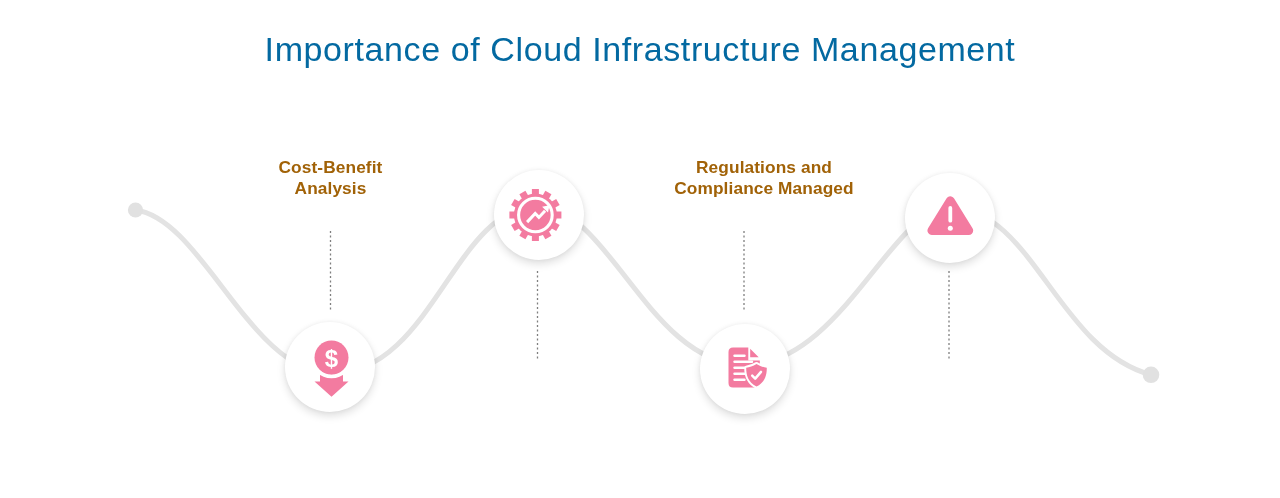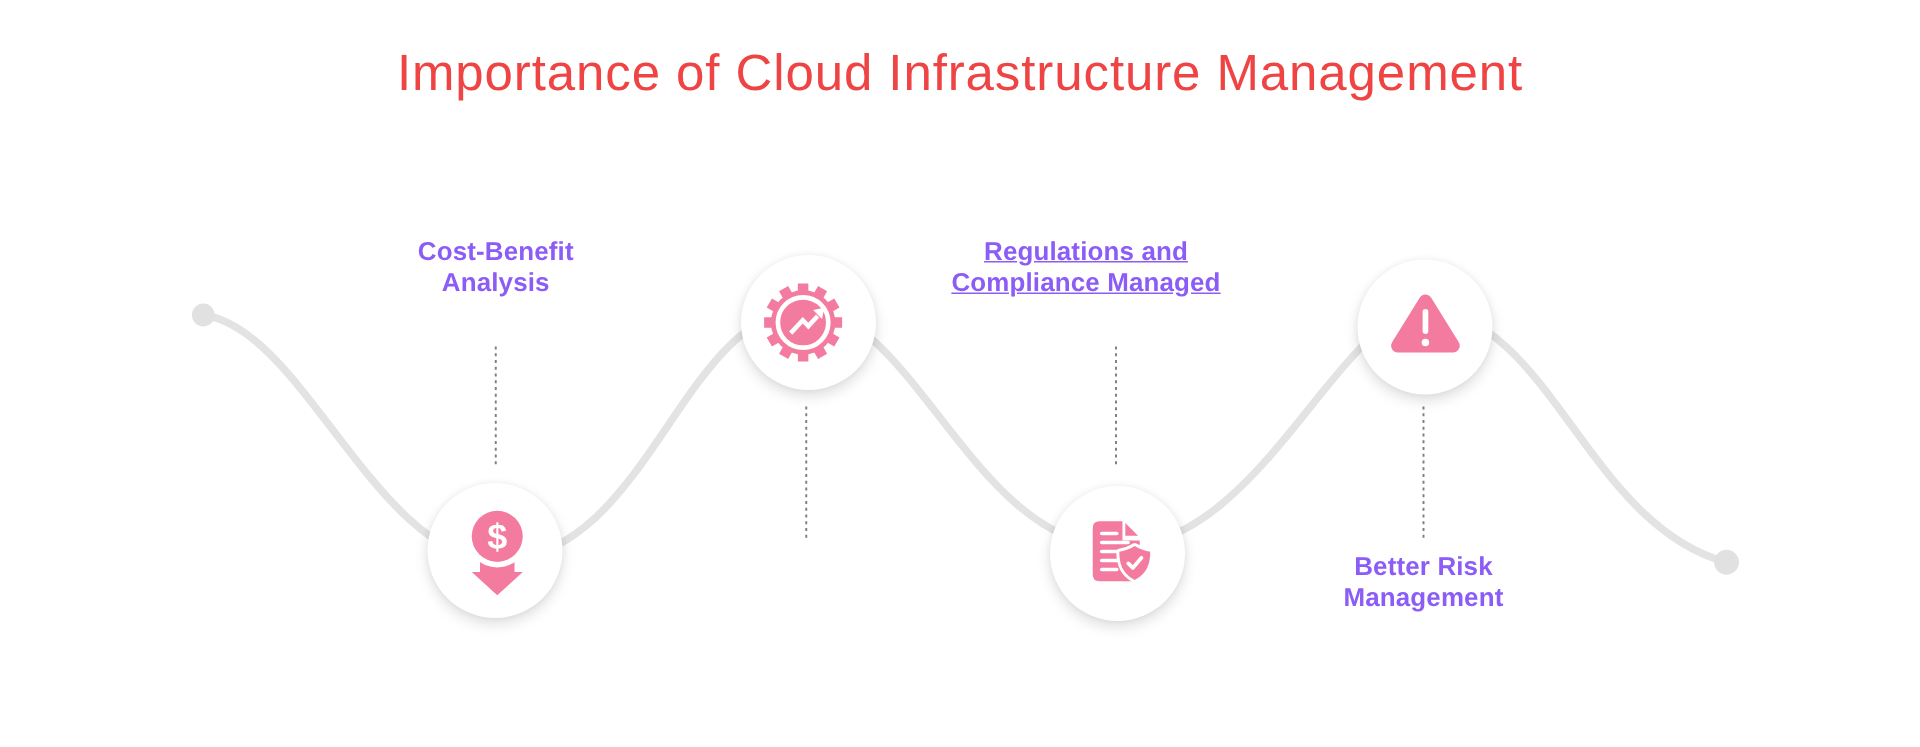--- a/index.html
+++ b/index.html
@@ -1,20 +1,20 @@
 <!DOCTYPE html>
 <html><head>
 <meta charset="utf-8">
 <style>
   html,body{margin:0;padding:0;background:#ffffff;}
   #stage{position:relative;width:1280px;height:498px;background:#ffffff;overflow:hidden;
          font-family:"Liberation Sans", sans-serif;}
   .title{position:absolute;left:0;top:30px;width:1280px;text-align:center;
-         font-size:34px;font-weight:400;color:#ef4444;letter-spacing:0.6px;}
-  .lbl{position:absolute;text-align:center;font-weight:700;color:#8b5cf6;
+         font-size:34px;font-weight:400;color:#0369a1;letter-spacing:0.6px;}
+  .lbl{position:absolute;text-align:center;font-weight:700;color:#a16207;
        font-size:17.3px;line-height:21px;letter-spacing:0.1px;}
   .node{position:absolute;width:90px;height:90px;border-radius:50%;background:#ffffff;
         box-shadow:0 0 4px rgba(0,0,0,0.05), 0 4px 9px rgba(0,0,0,0.13);}
   svg{position:absolute;left:0;top:0;}
 </style>
 </head>
 <body>
 <div id="stage">
   <div class="title">Importance of Cloud Infrastructure Management</div>
   <svg width="1280" height="498" viewBox="0 0 1280 498">
@@ -95,15 +95,14 @@
     </g>
 
     <g transform="translate(1.1,0.8)">
       <path d="M 949.2 200 L 930.8 229.7 L 967.6 229.7 Z" fill="#f37ba0" stroke="#f37ba0" stroke-width="9" stroke-linejoin="round"></path>
       <rect x="947.3" y="205.2" width="3.8" height="16.6" rx="1.9" fill="#ffffff"></rect>
       <circle cx="949.2" cy="227.5" r="2.5" fill="#ffffff"></circle>
     </g>
   </svg>
 
   <div class="lbl" style="left:250px;top:157px;width:161px;">Cost-Benefit<br>Analysis</div>
-  <div class="lbl" style="left:624px;top:157px;width:200px;text-decoration:underline;">Regulations and<br>Compliance Managed</div>
-  <div class="lbl" style="left:849px;top:366.8px;width:200px;">Better Risk<br>Management</div>
+  <div class="lbl" style="left:664px;top:157px;width:200px;">Regulations and<br>Compliance Managed</div>
 </div>
 
 </body></html>

